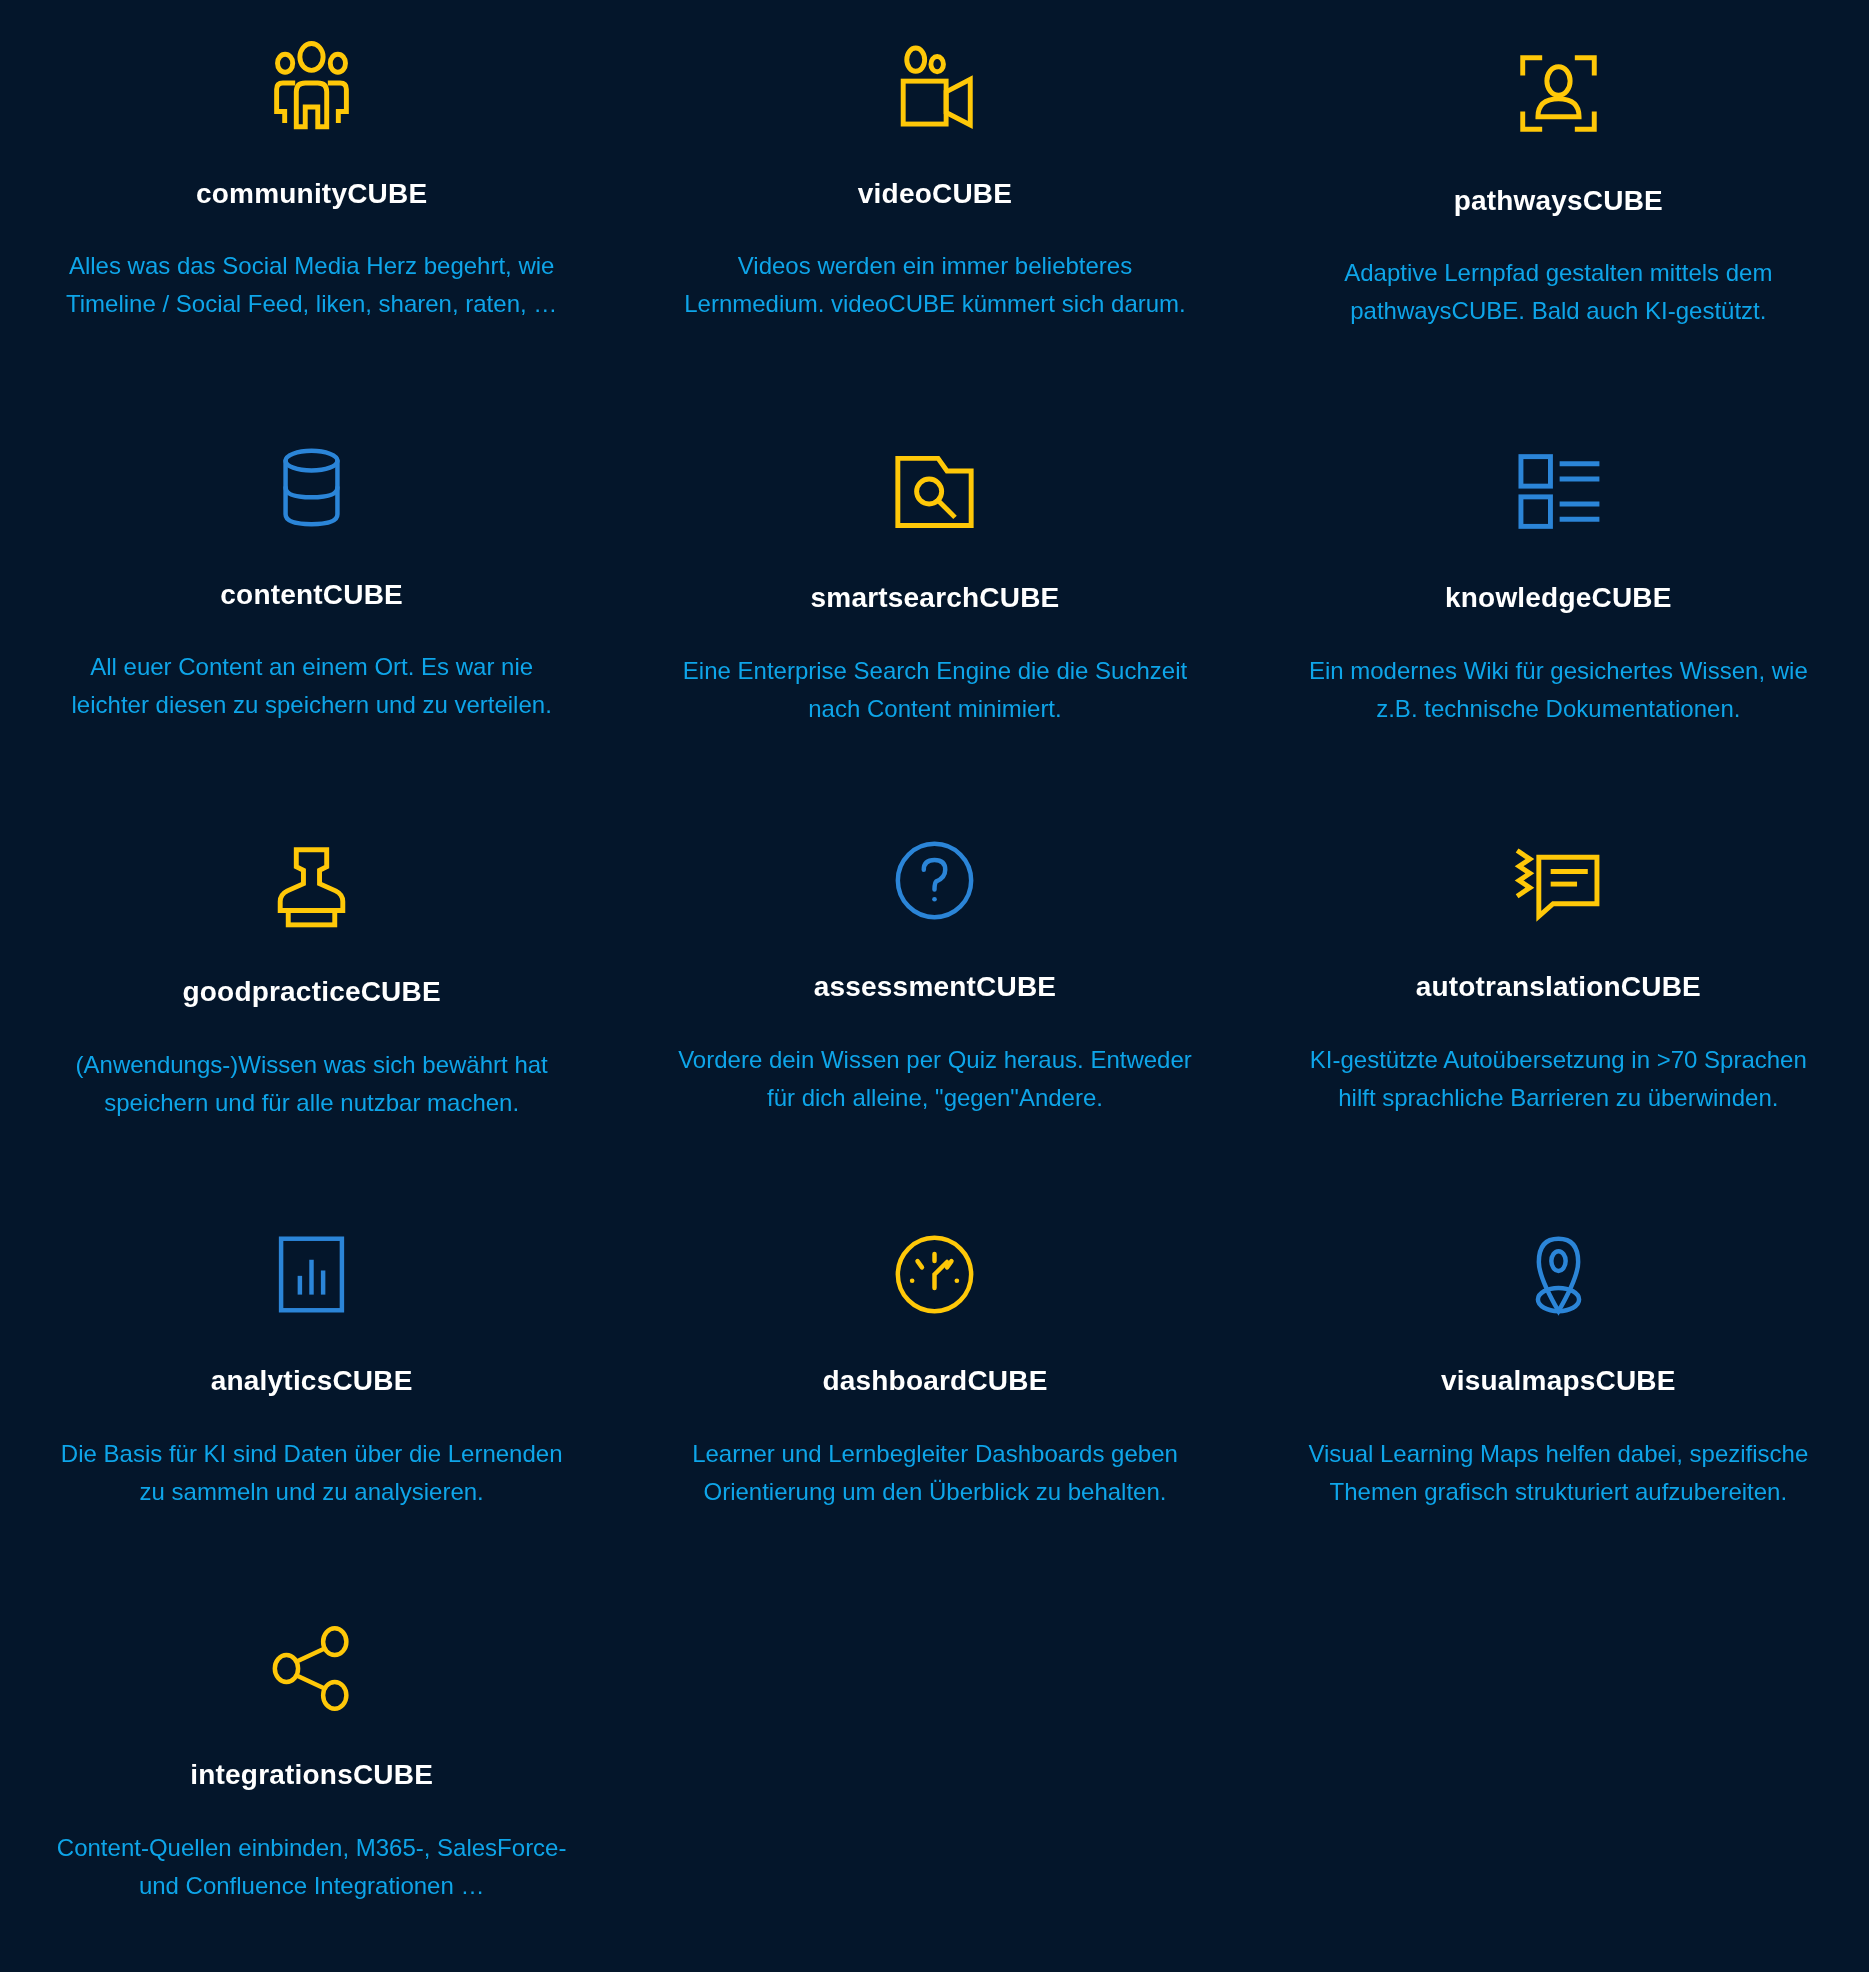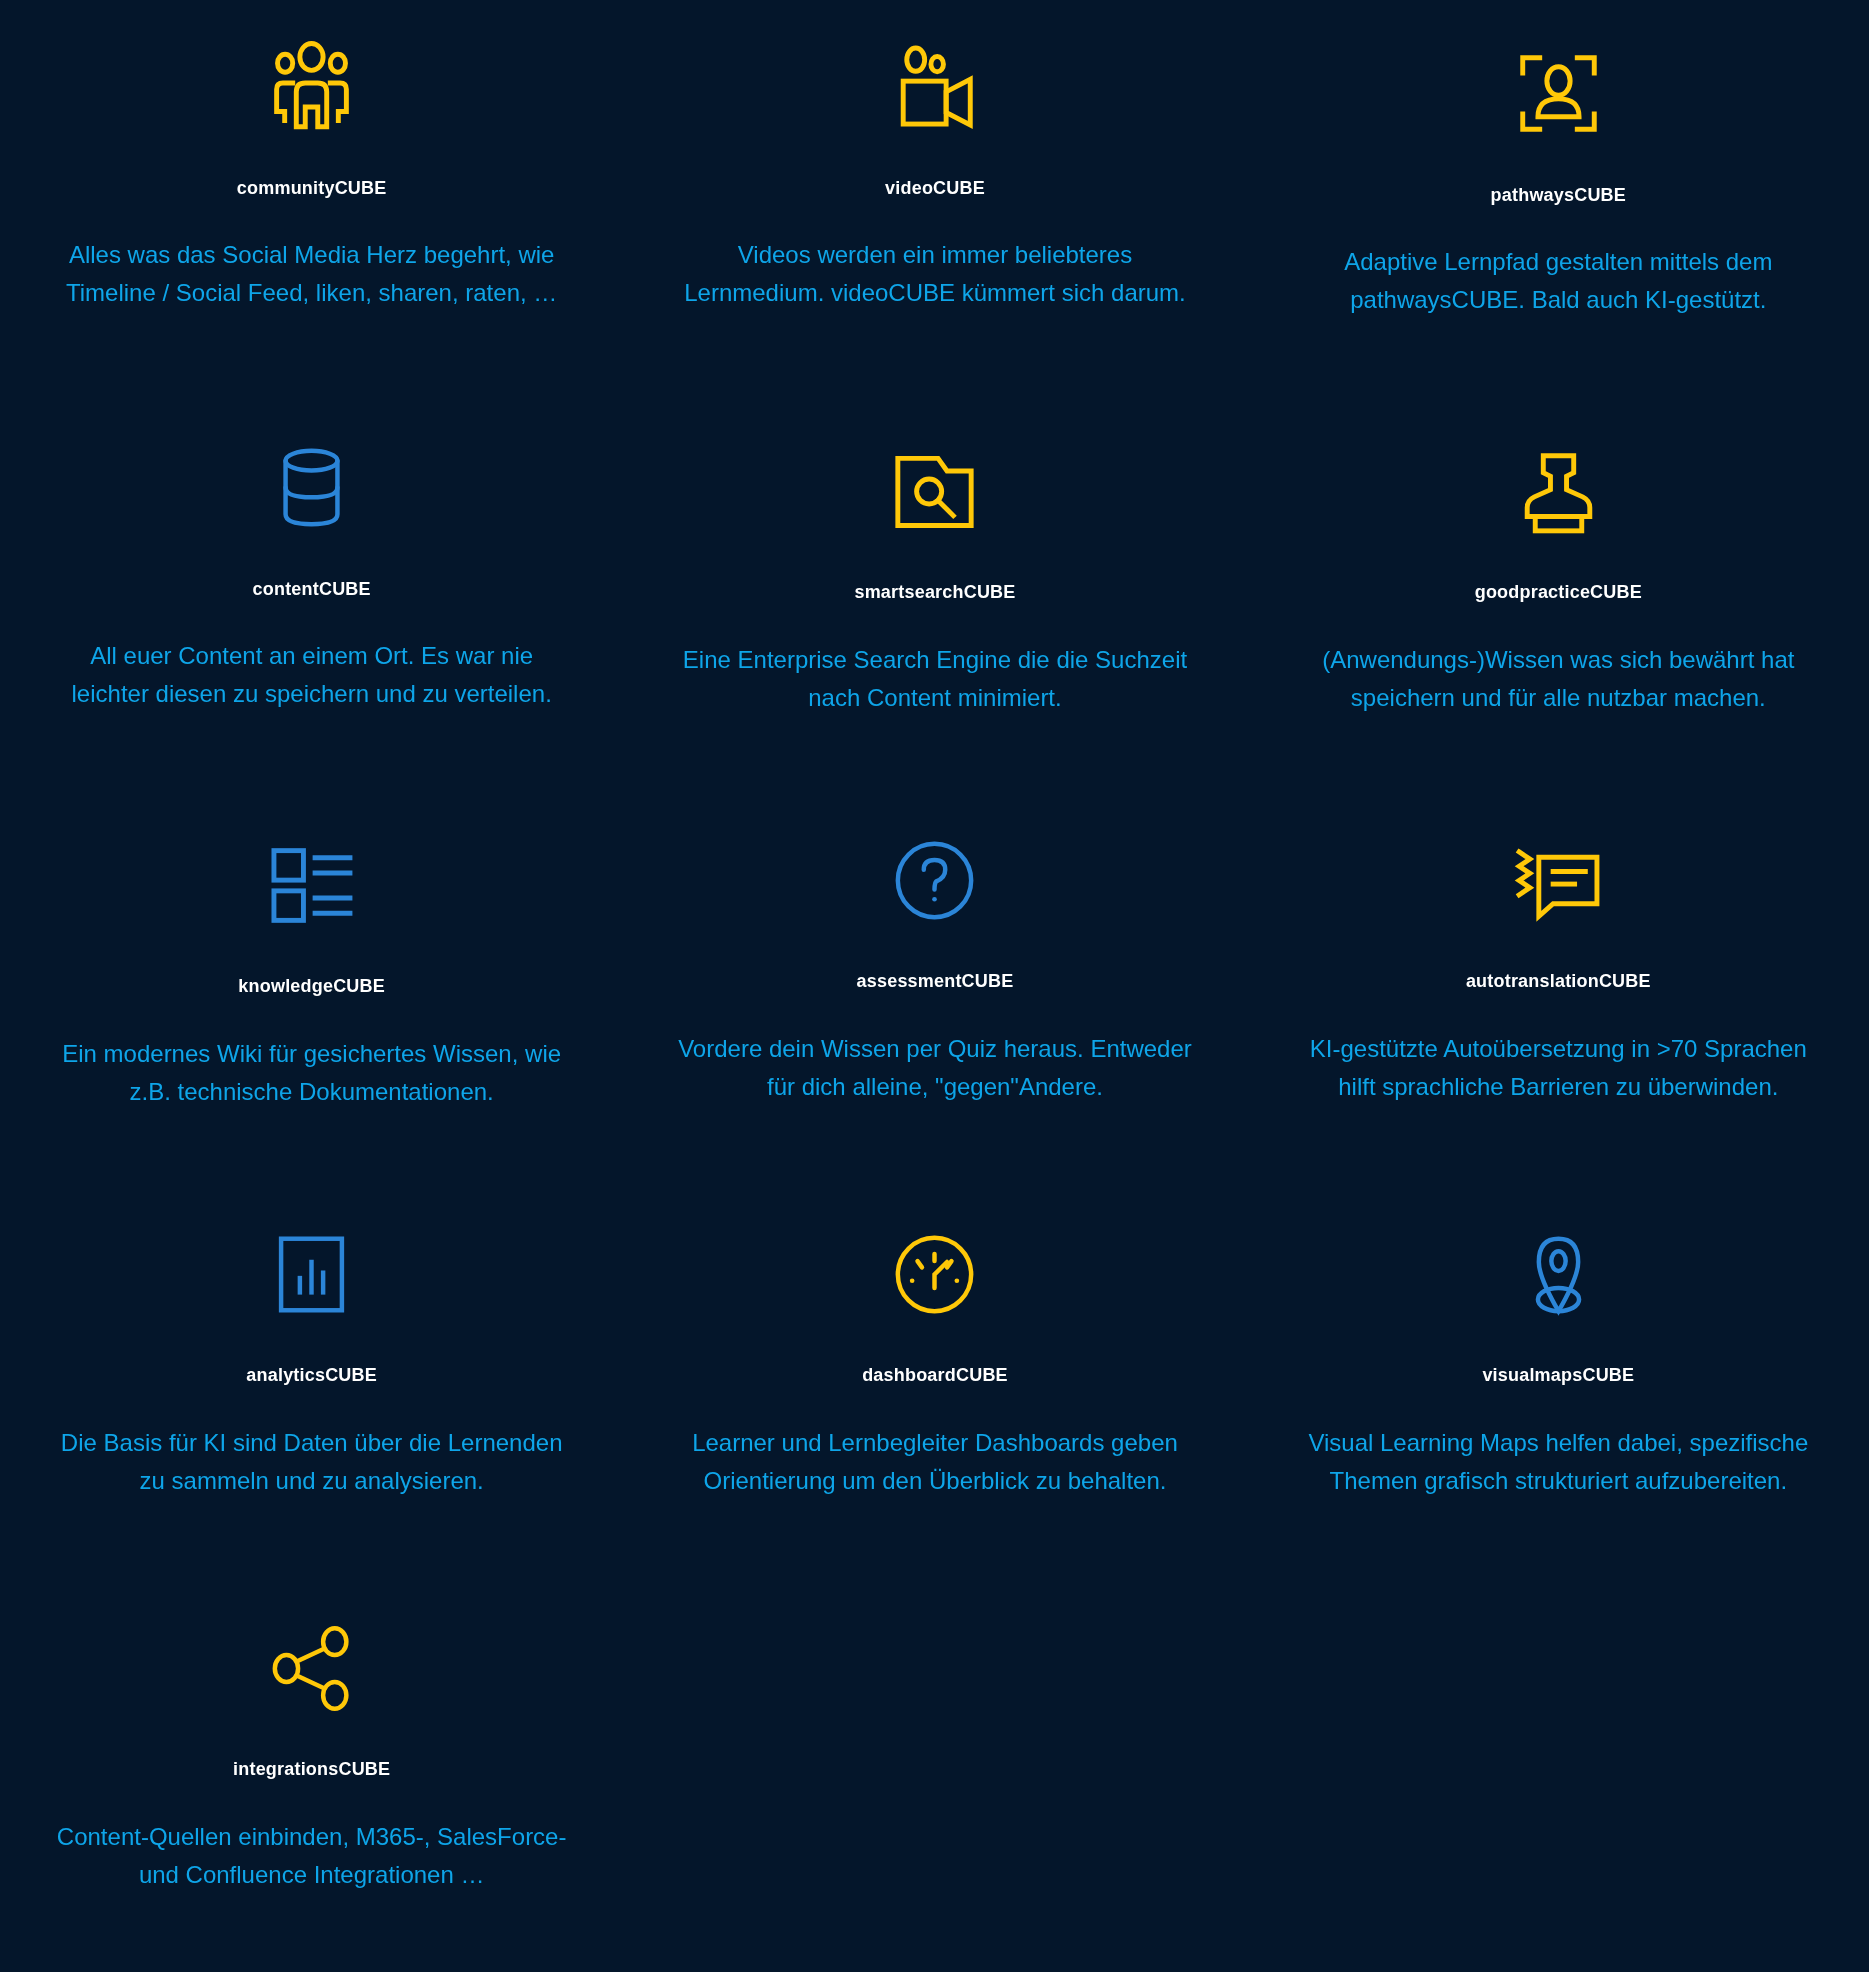--- a/index.html
+++ b/index.html
@@ -35,21 +35,21 @@
     align-items: center;
     justify-content: center;
     margin-top: 10.7px;
   }
   .icon-wrap svg {
     display: block;
   }
   .card-title {
     margin-top: 34px;
     color: #ffffff;
-    font-size: 18px;
+    font-size: 28px;
     font-weight: 700;
     letter-spacing: 0.2px;
     text-align: center;
     line-height: 1.1;
     white-space: nowrap;
   }
   .card-title.spell {
     text-decoration-style: dotted;
     text-decoration-color: #d13b3b;
     text-decoration-thickness: 2.7px;
@@ -140,42 +140,42 @@
         <circle cx="46" cy="52" r="14"></circle>
         <line x1="56" y1="62" x2="73" y2="79"></line>
       </svg>
     </div>
     <div class="card-title spell">smartsearchCUBE</div>
     <div class="card-desc">Eine Enterprise Search Engine die die Suchzeit nach Content minimiert.</div>
   </div>
 
   <div class="cell r3">
     <div class="icon-wrap">
-      <svg width="93" height="93" viewBox="0 0 104 104" fill="none" stroke="#ffc808" stroke-width="5.5" stroke-linejoin="miter" stroke-linecap="square">
-        <path d="M35 12 L69 12 L69 31 L61 35 L61 50 L79 58 Q87 62 87 70 L87 80 L17 80 L17 70 Q17 62 25 58 L43 50 L43 35 L35 31 Z"></path>
-        <rect x="26" y="80" width="52" height="16"></rect>
-      </svg>
-    </div>
-    <div class="card-title spell">goodpracticeCUBE</div>
-    <div class="card-desc">(Anwendungs-)Wissen was sich bewährt hat speichern und für alle nutzbar machen.</div>
-  </div>
-
-  <div class="cell r3">
-    <div class="icon-wrap">
       <svg width="93" height="93" viewBox="0 0 104 104" fill="none" stroke="#2b85d8" stroke-width="5.5" stroke-linecap="square">
         <rect x="10" y="13" width="33" height="33"></rect>
         <rect x="10" y="58" width="33" height="33"></rect>
         <line x1="56" y1="21" x2="95" y2="21"></line>
         <line x1="56" y1="38" x2="95" y2="38"></line>
         <line x1="56" y1="66" x2="95" y2="66"></line>
         <line x1="56" y1="83" x2="95" y2="83"></line>
       </svg>
     </div>
     <div class="card-title">knowledgeCUBE</div>
     <div class="card-desc">Ein modernes Wiki für gesichertes Wissen, wie z.B. technische Dokumentationen.</div>
+  </div>
+
+  <div class="cell r3">
+    <div class="icon-wrap">
+      <svg width="93" height="93" viewBox="0 0 104 104" fill="none" stroke="#ffc808" stroke-width="5.5" stroke-linejoin="miter" stroke-linecap="square">
+        <path d="M35 12 L69 12 L69 31 L61 35 L61 50 L79 58 Q87 62 87 70 L87 80 L17 80 L17 70 Q17 62 25 58 L43 50 L43 35 L35 31 Z"></path>
+        <rect x="26" y="80" width="52" height="16"></rect>
+      </svg>
+    </div>
+    <div class="card-title spell">goodpracticeCUBE</div>
+    <div class="card-desc">(Anwendungs-)Wissen was sich bewährt hat speichern und für alle nutzbar machen.</div>
   </div>
 
   <div class="cell r4">
     <div class="icon-wrap">
       <svg width="93" height="93" viewBox="0 0 104 104" fill="none" stroke="#2b85d8" stroke-width="5" stroke-linecap="round">
         <circle cx="52" cy="52" r="41"></circle>
         <path d="M40 40 Q40 29 52 29 Q64 29 64 40 Q64 49 54 53 Q52 55 52 62"></path>
         <circle cx="52" cy="73" r="2.6" fill="#2b85d8" stroke="none"></circle>
       </svg>
     </div>

